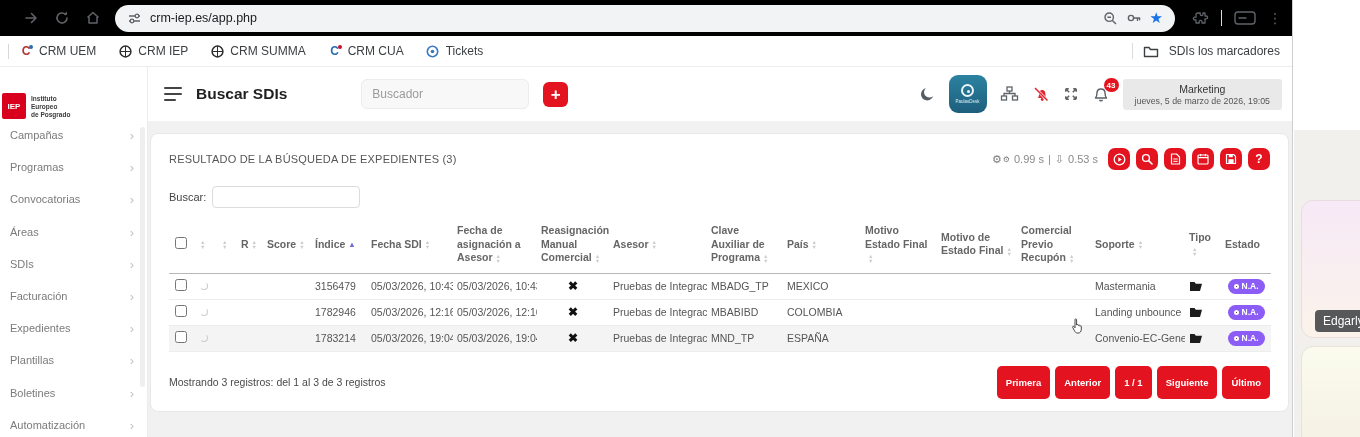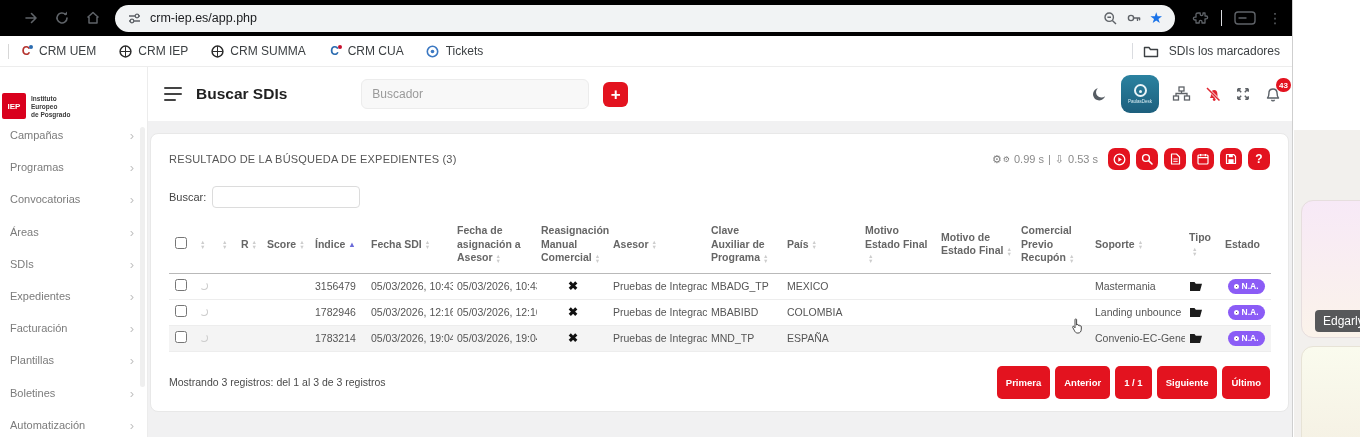--- a/index.html
+++ b/index.html
@@ -47,21 +47,21 @@
   .chev::after { content:"›"; color:#c2c2c2; font-size:13px; }
   .side-scroll { position:absolute; right:2px; top:60px; width:5px; height:260px; background:#efefef; border-radius:3px; }
 
   
   .content { flex:1; display:flex; flex-direction:column; min-width:0; }
   .app-header { height:54px; background:#fff; display:flex; align-items:center; padding:0 10px 0 16px; gap:14px; }
   .burger { display:flex; flex-direction:column; gap:4px; cursor:pointer; }
   .burger i { display:block; height:2px; background:#444; border-radius:1px; }
   .burger i:nth-child(1){width:18px;} .burger i:nth-child(2){width:18px;} .burger i:nth-child(3){width:12px;}
   .page-title { font-size:15.5px; font-weight:700; color:#1f1f1f; }
-  .hdr-search { margin-left:60px; width:228px; height:30px; background:#f8f8f8; border:1px solid #ececec; border-radius:6px; padding:0 10px; font-size:12px; color:#333; font-family:inherit; }
+  .hdr-search { margin-left:60px; width:168px; height:30px; background:#f8f8f8; border:1px solid #ececec; border-radius:6px; padding:0 10px; font-size:12px; color:#333; font-family:inherit; }
   .hdr-search::placeholder { color:#9a9a9a; }
   .add-btn { width:25px; height:25px; background:#e3131f; border:none; border-radius:6px; color:#fff; font-size:17px; font-weight:700; line-height:23px; cursor:pointer; }
   .hdr-right { margin-left:auto; display:flex; align-items:center; gap:13px; }
   .tile { width:38px; height:38px; border-radius:9px; background:linear-gradient(#2b82a0,#1d5f7d); display:flex; flex-direction:column; align-items:center; justify-content:center; gap:2px; cursor:pointer; }
   .tile .ring { width:13px; height:13px; border:2px solid #eaf4f8; border-radius:50%; position:relative; }
   .tile .ring::after { content:""; position:absolute; left:3.5px; top:3.5px; width:3px; height:3px; background:#eaf4f8; border-radius:50%; }
   .tile .tlabel { font-size:4.5px; color:#dff0f6; }
   .bell-wrap { position:relative; cursor:pointer; }
   .badge { position:absolute; top:-7px; right:-9px; min-width:15px; height:14px; background:#e3131f; color:#fff; font-size:8px; font-weight:700; border-radius:8px; display:flex; align-items:center; justify-content:center; padding:0 3px; }
   .datebox { background:#e9e9e9; border-radius:3px; padding:4px 12px; text-align:center; min-width:132px; cursor:pointer; }
@@ -260,25 +260,25 @@
           </div>
         <div class="nav-item">
             <span class="lab">Áreas</span>
             <span class="chev"></span>
           </div>
         <div class="nav-item">
             <span class="lab">SDIs</span>
             <span class="chev"></span>
           </div>
         <div class="nav-item">
+            <span class="lab">Facturación</span>
+            <span class="chev"></span>
+          </div>
+        <div class="nav-item">
             <span class="lab">Expedientes</span>
-            <span class="chev"></span>
-          </div>
-        <div class="nav-item">
-            <span class="lab">Facturación</span>
             <span class="chev"></span>
           </div>
         <div class="nav-item">
             <span class="lab">Plantillas</span>
             <span class="chev"></span>
           </div>
         <div class="nav-item">
             <span class="lab">Boletines</span>
             <span class="chev"></span>
           </div>
@@ -333,20 +333,24 @@
                   <path d="M6.2 9.8l-3.4 3.4M2.8 13.2v-3M2.8 13.2h3"></path>
                   <path d="M9.8 9.8l3.4 3.4M13.2 13.2v-3M13.2 13.2h-3"></path>
                 </svg>
             </span>
             <span class="bell-wrap">
               <svg width="18" height="18" viewBox="0 0 18 18">
                   <path d="M14.5 13H3.5c1.1-1.1 1.4-2.5 1.4-4.5C4.9 5.6 6.5 4 9 4s4.1 1.6 4.1 4.5c0 2 .3 3.4 1.4 4.5z" stroke="#5a6067" stroke-width="1.4" fill="none" stroke-linejoin="round"></path>
                   <path d="M7.5 14.8a1.6 1.6 0 0 0 3 0" stroke="#5a6067" stroke-width="1.4" fill="none"></path>
                 </svg>
               <span class="badge">43</span>
+            </span>
+            <span class="datebox">
+              <div class="wname">Marketing</div>
+              <div class="wdate">jueves, 5 de marzo de 2026, 19:05</div>
             </span>
           </div>
         </div>
 
         <div class="workarea">
           <div class="card">
 
             <div class="results-head">
               <span class="results-title">RESULTADO DE LA BÚSQUEDA DE EXPEDIENTES (3)</span>
               <span class="rh-right">

